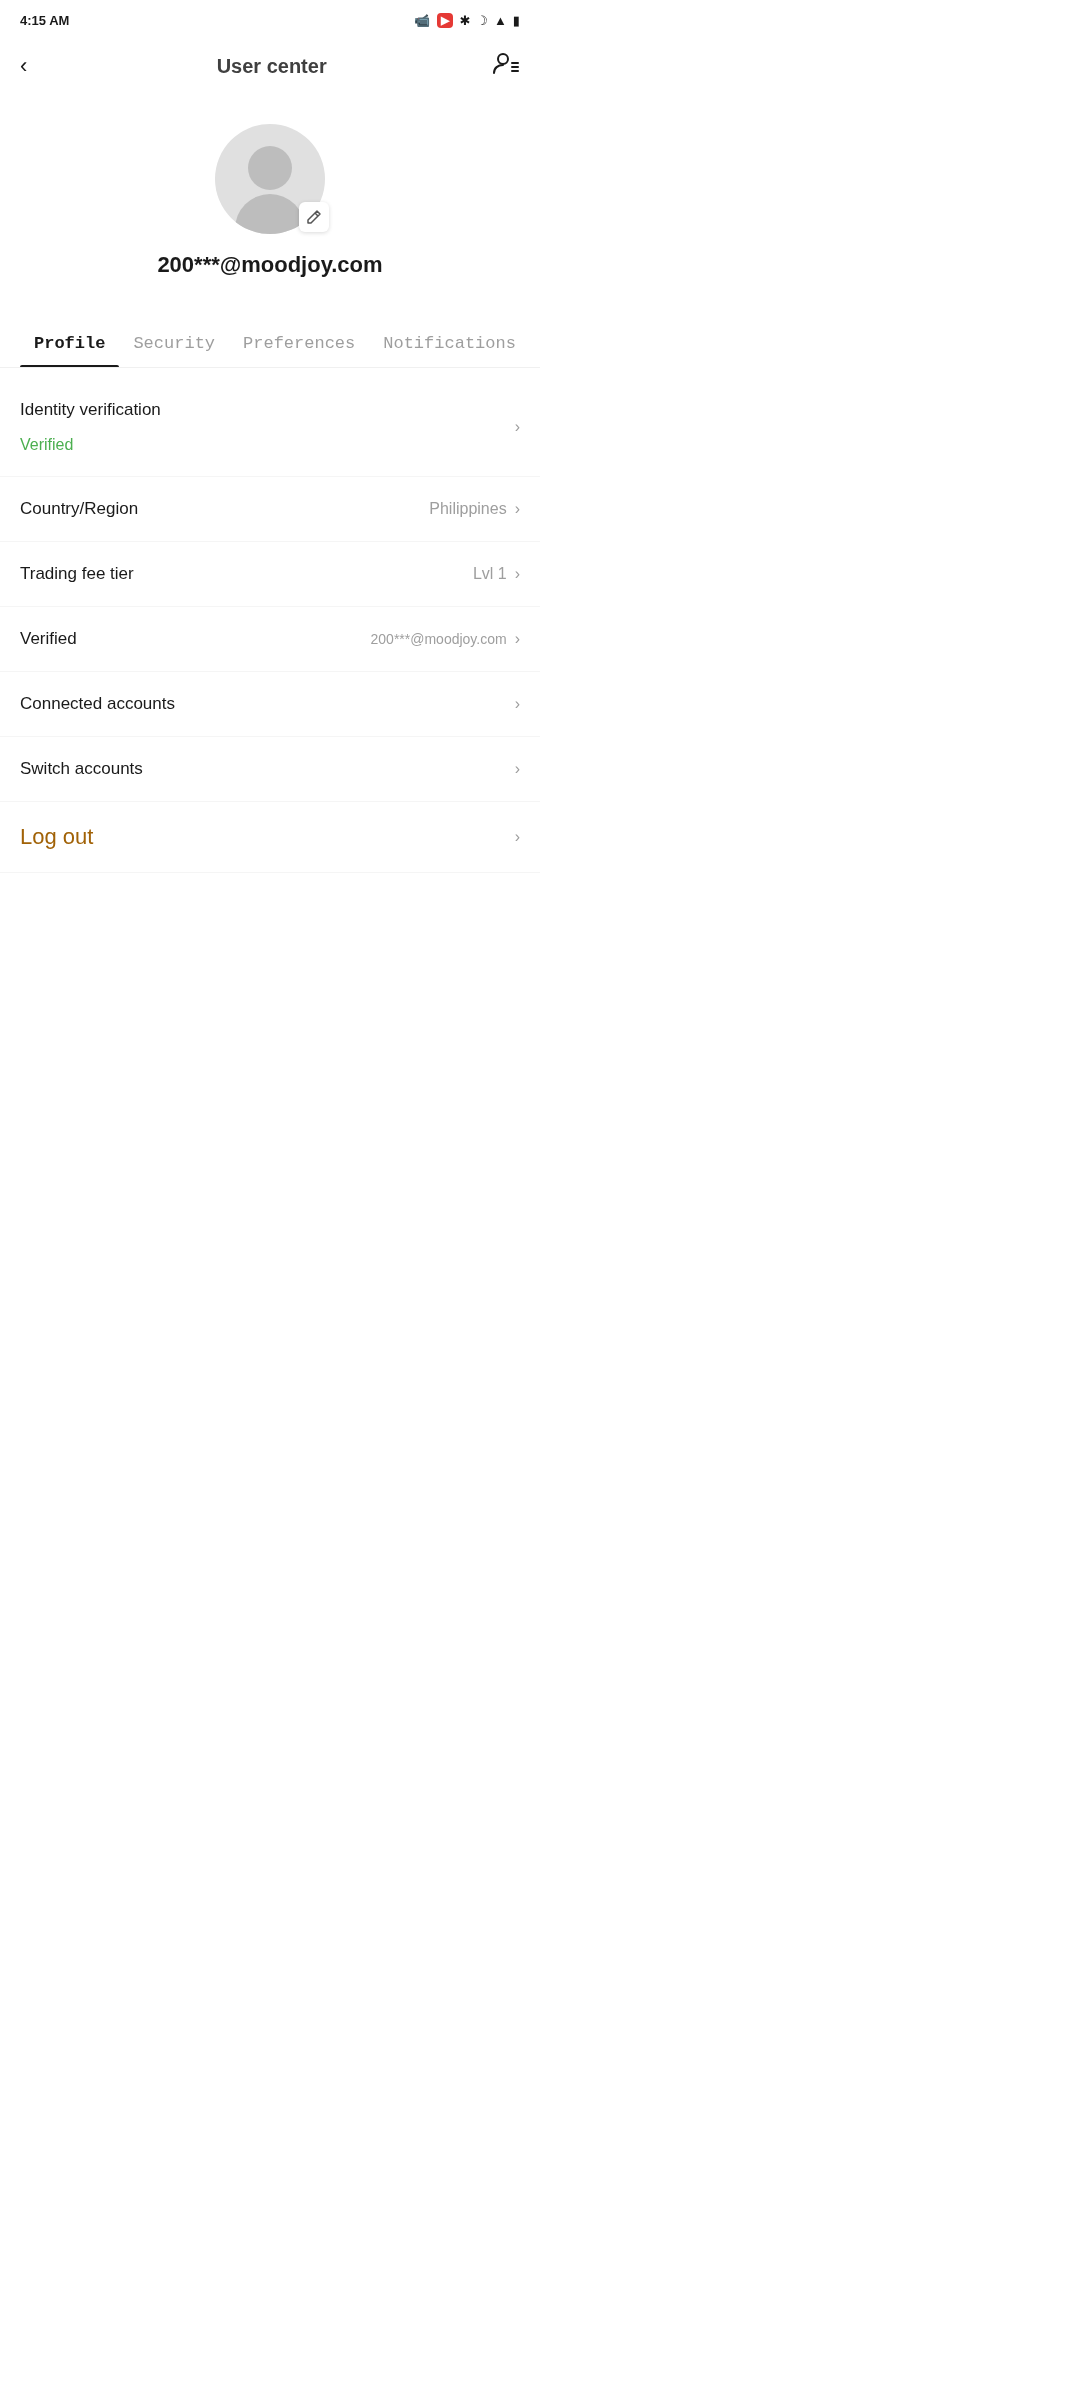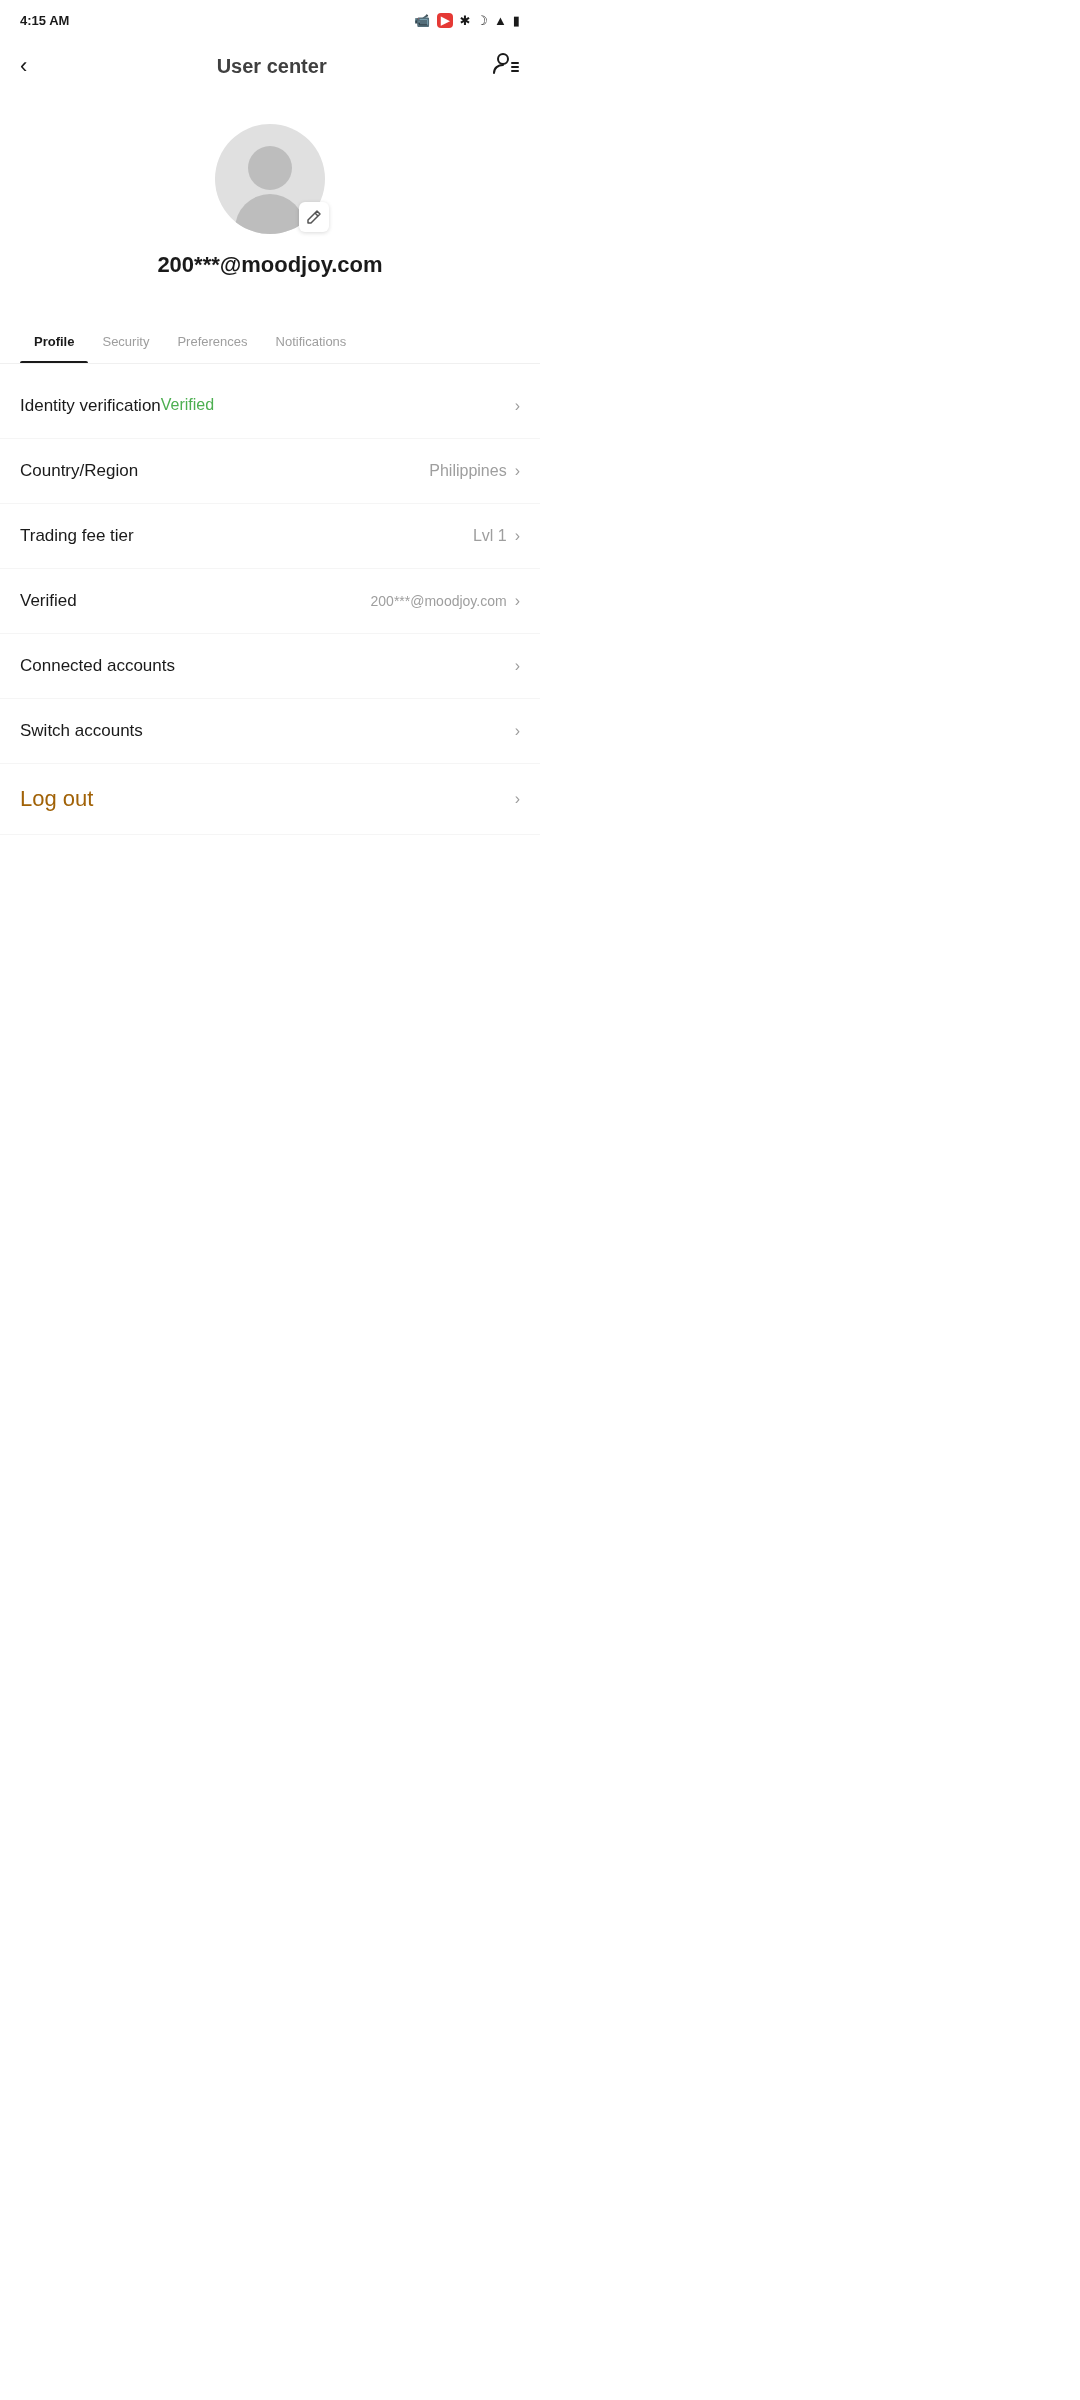--- a/index.html
+++ b/index.html
@@ -137,27 +137,28 @@
       display: flex;
       border-bottom: 1px solid #f0f0f0;
       margin-top: 24px;
       padding: 0 20px;
       overflow-x: auto;
       scrollbar-width: none;
     }
     .tab-nav::-webkit-scrollbar { display: none; }
     .tab-item {
       padding: 12px 14px 14px;
-      font-size: 13px;
+      font-size: 17px;
       font-weight: 500;
       color: #9e9e9e;
       cursor: pointer;
       white-space: nowrap;
       position: relative;
       flex-shrink: 0;
+      font-family: Liberation Mono, monospace;
     }
     .tab-item.active {
       color: #1a1a1a;
       font-weight: 700;
     }
     .tab-item.active::after {
       content: '';
       position: absolute;
       bottom: -1px;
       left: 0;
@@ -174,22 +175,22 @@
     .list-item {
       display: flex;
       align-items: center;
       justify-content: space-between;
       padding: 22px 20px;
       border-bottom: 1px solid #f5f5f5;
       cursor: pointer;
     }
     .list-item-left {
       display: flex;
-      flex-direction: row;
-      gap: 0;
+      flex-direction: column;
+      gap: 16px;
     }
     .list-item-label {
       font-size: 17px;
       font-weight: 500;
       color: #1a1a1a;
     }
     .list-item-sublabel {
       font-size: 16px;
       color: #4caf50;
       font-weight: 500;

